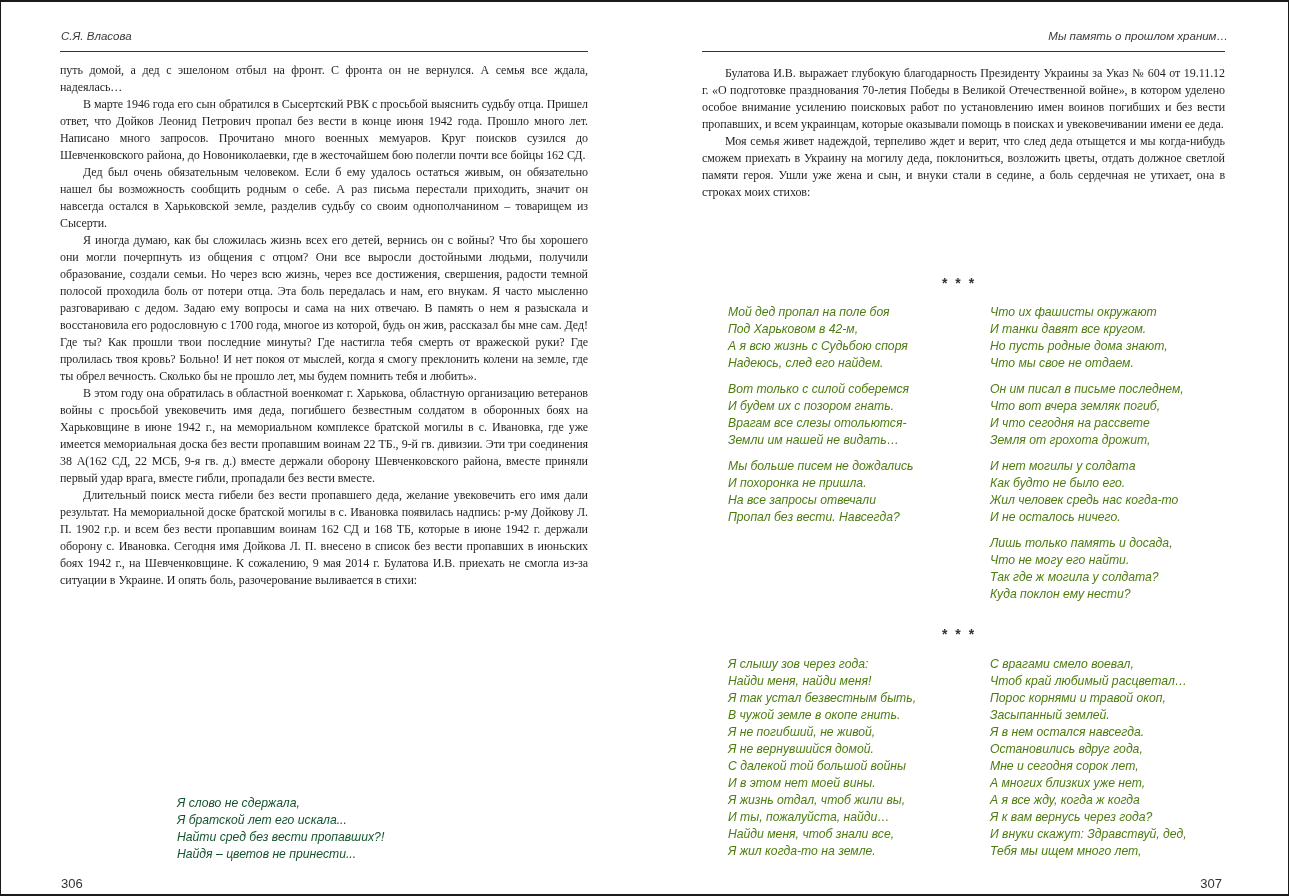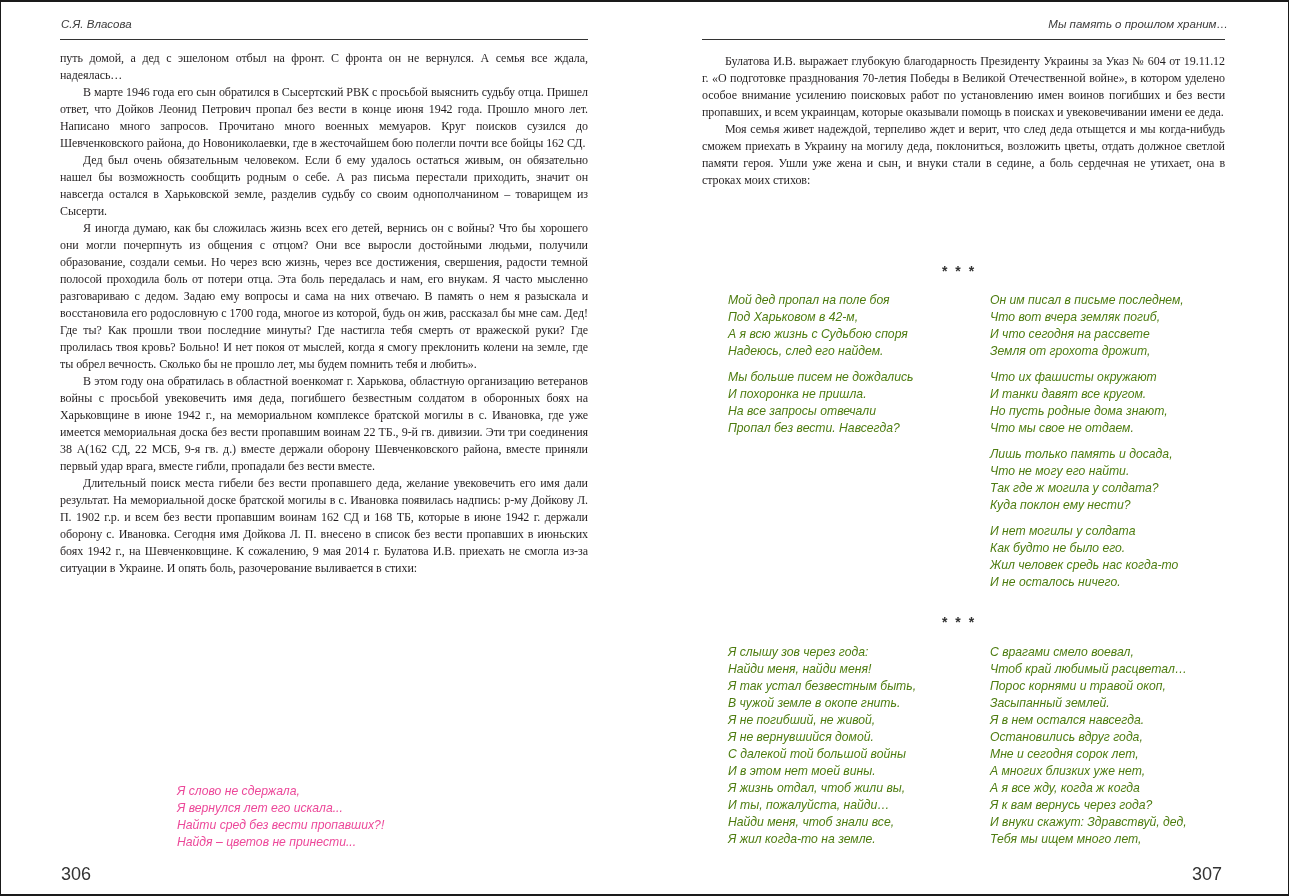--- a/index.html
+++ b/index.html
@@ -6,21 +6,21 @@
   body {
     width: 1289px; height: 896px; background: #ffffff;
     font-family: "Liberation Sans", sans-serif; color: #231f20;
     position: relative; overflow: hidden;
   }
   .spread {
     position: absolute; left: 0; top: 0; width: 1287px; height: 894px;
     border: 1px solid #1a1a1a; border-top-width: 2px; border-bottom-width: 2px;
     box-sizing: border-box; width: 1289px; height: 896px;
   }
-  .page { position: absolute; top: 4px; height: 673px; }
+  .page { position: absolute; top: 16px; height: 673px; }
   .page.left { left: 0; width: 645px; }
   .page.right { left: 645px; width: 644px; }
 
   .running-head {
     position: absolute; top: 14px; font-size: 11.5px; font-style: italic; color: #3a3a3a;
   }
   .left .running-head { left: 61px; }
   .right .running-head { right: 61px; text-align: left; }
   .head-rule { position: absolute; top: 35px; height: 0; border-top: 1px solid #333; }
   .left .head-rule { left: 60px; width: 528px; }
@@ -31,41 +31,41 @@
     letter-spacing: -0.05px;
     font-family: Liberation Serif, serif;
   }
   .left .body-text { left: 60px; top: 46px; width: 528px; }
   .right .body-text { left: 57px; top: 49px; width: 523px; }
   .body-text p { margin: 0; text-indent: 23px; }
   .body-text p.cont { text-indent: 0; }
 
   .poem-left {
     position: absolute; left: 177px; top: 779px; font-size: 12.2px; font-style: italic;
-    line-height: 17px; color: #ec4899;
+    line-height: 17px; color: #14532d;
   }
   .poem-left div { white-space: nowrap; }
 
   .stars {
     position: absolute; font-size: 14px; font-weight: bold; letter-spacing: 2px; color: #333;
   }
   .stars.s1 { left: 297px; top: 259px; }
   .stars.s2 { left: 297px; top: 610px; }
 
   .verse-col {
     position: absolute; font-size: 12.2px; font-style: italic; line-height: 17px; color: #4d7c0f;
   }
   .verse-col div { white-space: nowrap; }
   .stanza { margin-bottom: 9px; }
   .vc-a { left: 83px; }
   .vc-b { left: 345px; }
   .t1 { top: 288px; }
   .t2 { top: 640px; }
 
-  .page-num { position: absolute; top: 860px; font-size: 18px; color: #333; }
+  .page-num { position: absolute; top: 860px; font-size: 13px; color: #333; }
   .left .page-num { left: 61px; }
   .right .page-num { right: 67px; }
 </style>
 </head>
 <body>
 
 <div class="spread"></div>
 
 <div class="page left">
   <div class="running-head">С.Я. Власова</div>
@@ -73,21 +73,21 @@
   <div class="body-text" id="left-body">
       <p class="cont">путь домой, а дед с эшелоном отбыл на фронт. С фронта он не вернулся. А семья все ждала, надеялась…</p>
       <p>В марте 1946 года его сын обратился в Сысертский РВК с просьбой выяснить судьбу отца. Пришел ответ, что Дойков Леонид Петрович пропал без вести в конце июня 1942 года. Прошло много лет. Написано много запросов. Прочитано много военных мемуаров. Круг поисков сузился до Шевченковского района, до Новониколаевки, где в жесточайшем бою полегли почти все бойцы 162 СД.</p>
       <p>Дед был очень обязательным человеком. Если б ему удалось остаться живым, он обязательно нашел бы возможность сообщить родным о себе. А раз письма перестали приходить, значит он навсегда остался в Харьковской земле, разделив судьбу со своим однополчанином – товарищем из Сысерти.</p>
       <p>Я иногда думаю, как бы сложилась жизнь всех его детей, вернись он с войны? Что бы хорошего они могли почерпнуть из общения с отцом? Они все выросли достойными людьми, получили образование, создали семьи. Но через всю жизнь, через все достижения, свершения, радости темной полосой проходила боль от потери отца. Эта боль передалась и нам, его внукам. Я часто мысленно разговариваю с дедом. Задаю ему вопросы и сама на них отвечаю. В память о нем я разыскала и восстановила его родословную с 1700 года, многое из которой, будь он жив, рассказал бы мне сам. Дед! Где ты? Как прошли твои последние минуты? Где настигла тебя смерть от вражеской руки? Где пролилась твоя кровь? Больно! И нет покоя от мыслей, когда я смогу преклонить колени на земле, где ты обрел вечность. Сколько бы не прошло лет, мы будем помнить тебя и любить».</p>
       <p>В этом году она обратилась в областной военкомат г. Харькова, областную организацию ветеранов войны с просьбой увековечить имя деда, погибшего безвестным солдатом в оборонных боях на Харьковщине в июне 1942 г., на мемориальном комплексе братской могилы в с. Ивановка, где уже имеется мемориальная доска без вести пропавшим воинам 22 ТБ., 9-й гв. дивизии. Эти три соединения 38 А(162 СД, 22 МСБ, 9-я гв. д.) вместе держали оборону Шевченковского района, вместе приняли первый удар врага, вместе гибли, пропадали без вести вместе.</p>
       <p>Длительный поиск места гибели без вести пропавшего деда, желание увековечить его имя дали результат. На мемориальной доске братской могилы в с. Ивановка появилась надпись: р-му Дойкову Л. П. 1902 г.р. и всем без вести пропавшим воинам 162 СД и 168 ТБ, которые в июне 1942 г. держали оборону с. Ивановка. Сегодня имя Дойкова Л. П. внесено в список без вести пропавших в июньских боях 1942 г., на Шевченковщине. К сожалению, 9 мая 2014 г. Булатова И.В. приехать не смогла из-за ситуации в Украине. И опять боль, разочерование выливается в стихи:</p>
     </div>
   <div class="poem-left" id="left-poem">
       <div>Я слово не сдержала,</div>
-      <div>Я вернулся лет его искала...</div>
+      <div>Я братской лет его искала...</div>
       <div>Найти сред без вести пропавших?!</div>
       <div>Найдя – цветов не принести...</div>
     </div>
   <div class="page-num">306</div>
 </div>
 
 <div class="page right">
   <div class="running-head">Мы память о прошлом храним…</div>
   <div class="head-rule"></div>
   <div class="body-text" id="right-body">
@@ -97,50 +97,56 @@
 
   <div class="stars s1">* * *</div>
   <div class="verse-col vc-a t1" id="p1a">
       <div class="stanza">
         <div>Мой дед пропал на поле боя</div>
         <div>Под Харьковом в 42-м,</div>
         <div>А я всю жизнь с Судьбою споря</div>
         <div>Надеюсь, след его найдем.</div>
       </div>
       <div class="stanza">
+        <div>Вот только с силой соберемся</div>
+        <div>И будем их с позором гнать.</div>
+        <div>Врагам все слезы отольются-</div>
+        <div>Земли им нашей не видать…</div>
+      </div>
+      <div class="stanza">
         <div>Мы больше писем не дождались</div>
         <div>И похоронка не пришла.</div>
         <div>На все запросы отвечали</div>
         <div>Пропал без вести. Навсегда?</div>
       </div>
     </div>
   <div class="verse-col vc-b t1" id="p1b">
       <div class="stanza">
+        <div>Что их фашисты окружают</div>
+        <div>И танки давят все кругом.</div>
+        <div>Но пусть родные дома знают,</div>
+        <div>Что мы свое не отдаем.</div>
+      </div>
+      <div class="stanza">
         <div>Он им писал в письме последнем,</div>
         <div>Что вот вчера земляк погиб,</div>
         <div>И что сегодня на рассвете</div>
         <div>Земля от грохота дрожит,</div>
       </div>
       <div class="stanza">
-        <div>Что их фашисты окружают</div>
-        <div>И танки давят все кругом.</div>
-        <div>Но пусть родные дома знают,</div>
-        <div>Что мы свое не отдаем.</div>
+        <div>И нет могилы у солдата</div>
+        <div>Как будто не было его.</div>
+        <div>Жил человек средь нас когда-то</div>
+        <div>И не осталось ничего.</div>
       </div>
       <div class="stanza">
         <div>Лишь только память и досада,</div>
         <div>Что не могу его найти.</div>
         <div>Так где ж могила у солдата?</div>
         <div>Куда поклон ему нести?</div>
-      </div>
-      <div class="stanza">
-        <div>И нет могилы у солдата</div>
-        <div>Как будто не было его.</div>
-        <div>Жил человек средь нас когда-то</div>
-        <div>И не осталось ничего.</div>
       </div>
     </div>
 
   <div class="stars s2">* * *</div>
   <div class="verse-col vc-a t2" id="p2a">
       <div>Я слышу зов через года:</div>
       <div>Найди меня, найди меня!</div>
       <div>Я так устал безвестным быть,</div>
       <div>В чужой земле в окопе гнить.</div>
       <div>Я не погибший, не живой,</div>

